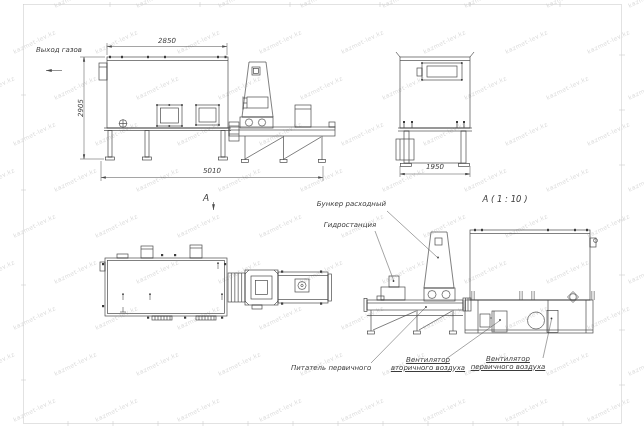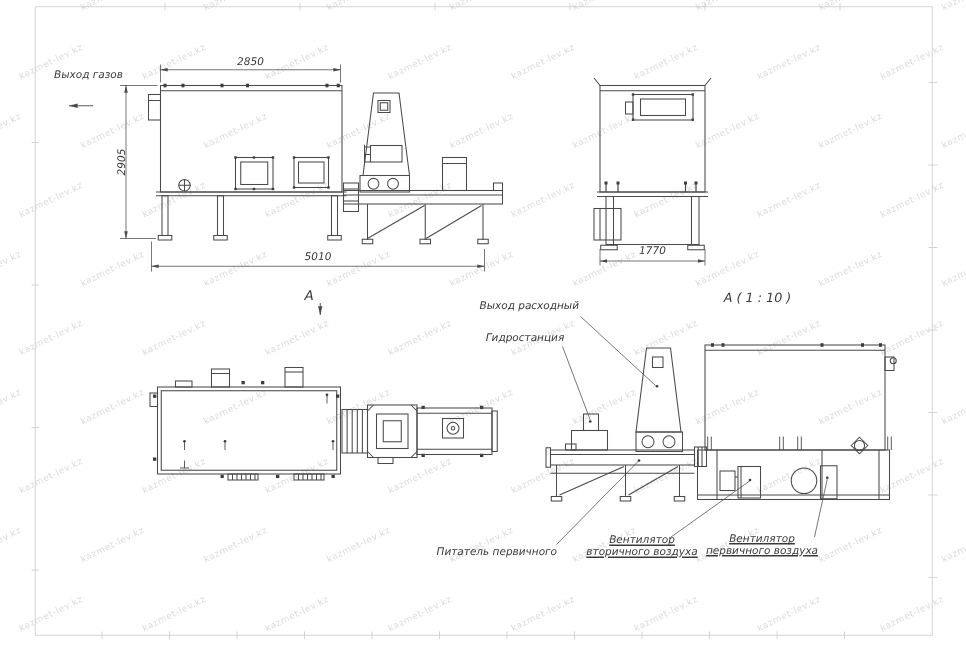--- a/index.html
+++ b/index.html
@@ -475,25 +475,25 @@
   <div class="cad" style="left:36px;top:46px;">Выход газов</div>
 
   <div class="cad ctr" style="left:147px;top:37px;width:40px;">2850</div>
 
   <div class="cad ctr rot90" style="left:61px;top:104px;width:40px;">2905</div>
 
   <div class="cad ctr" style="left:192px;top:167px;width:40px;">5010</div>
 
   <div class="cad big" style="left:203px;top:194px;">А</div>
 
-  <div class="cad ctr" style="left:415px;top:163px;width:40px;">1770</div>
+  <div class="cad ctr" style="left:415px;top:163px;width:40px;">1950</div>
 
   <div class="cad mid ctr" style="left:465px;top:195px;width:80px;">А ( 1 : 10 )</div>
 
-  <div class="cad rgt" style="left:306px;top:200px;width:80px;">Выход расходный</div>
+  <div class="cad rgt" style="left:306px;top:200px;width:80px;">Бункер расходный</div>
 
   <div class="cad ctr" style="left:322px;top:221px;width:56px;">Гидростанция</div>
 
   <div class="cad ctr" style="left:291px;top:364px;width:80px;">Питатель первичного</div>
 
   <div class="cad ctr stack" style="left:388px;top:357px;width:80px;">
     <div>Вентилятор</div>
     <div>вторичного воздуха</div>
   </div>
 

